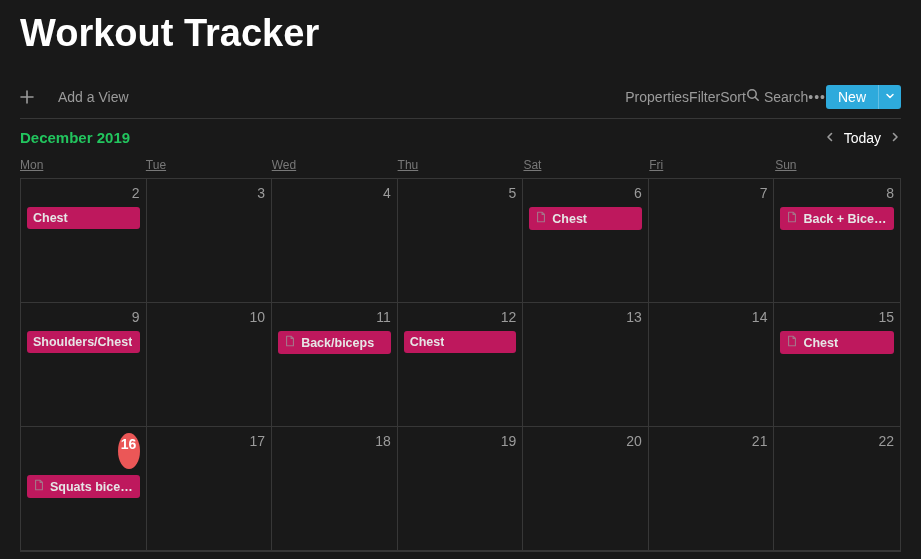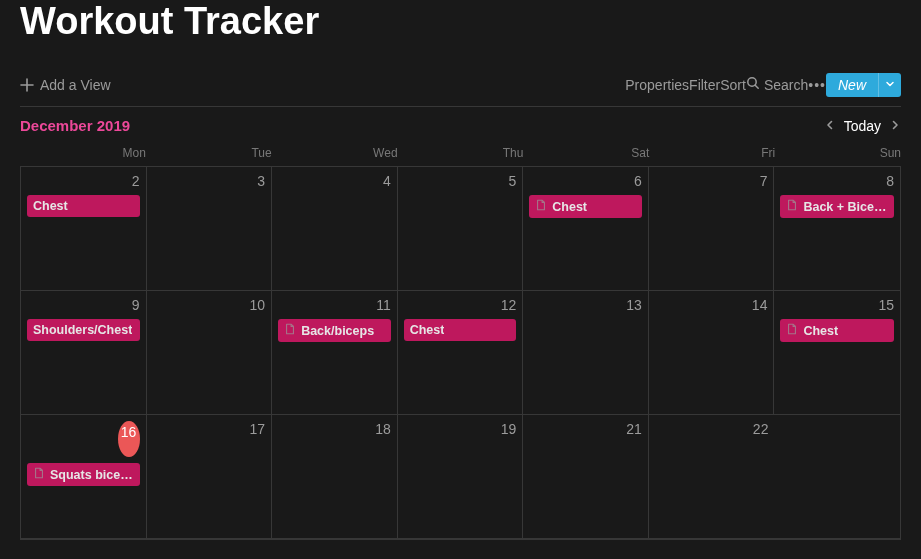--- a/index.html
+++ b/index.html
@@ -10,33 +10,33 @@
     font-size: 14px;
     width: 921px;
     height: 559px;
     overflow: hidden;
     padding: 0 20px;
   }
   .page-title {
     font-size: 38px;
     font-weight: 700;
     color: #ffffff;
-    padding: 0 0 20px 0;
+    padding: 12px 0 20px 0;
   }
   .toolbar {
     display: flex;
     justify-content: space-between;
     align-items: center;
     height: 44px;
     border-bottom: 1px solid #373737;
   }
   .add-view {
     display: flex;
     align-items: center;
-    gap: 6px;
+    gap: 24px;
     color: #9b9b9b;
     cursor: pointer;
   }
   .add-view svg { display:block; }
   .toolbar-right {
     display: flex;
     align-items: center;
     color: #9b9b9b;
   }
   .tb-link { cursor: pointer; display:flex; align-items:center; gap:4px;}
@@ -44,56 +44,56 @@
   .new-btn-wrap { display:flex; align-items:stretch; }
   .new-btn {
     background: #2eaadc;
     color: #fff;
     border: none;
     padding: 4px 12px;
     border-radius: 3px 0 0 3px;
     font-weight: 500;
     font-size: 14px;
     cursor: pointer;
-    font-style: italic;
   }
   .new-btn-arrow {
     background: #2eaadc;
     color: #fff;
     border: none;
     border-left: 1px solid rgba(255,255,255,0.25);
     padding: 4px 6px;
     border-radius: 0 3px 3px 0;
     cursor: pointer;
     display:flex; align-items:center;
   }
   .cal-header {
     display:flex;
     justify-content: space-between;
     align-items: center;
     padding: 10px 0 6px 0;
   }
-  .month-label { font-weight: 600; color: #ec4899; font-size:15px;}
+  .month-label { font-weight: 600; color: #22c55e; font-size:15px;}
   .nav-right { display:flex; align-items:center; gap:8px; color:#9b9b9b;}
   .today-btn { color:#fff; font-weight:500; cursor:pointer;}
   .chev { cursor:pointer; display:flex; align-items:center; }
 
   .calendar {
     border: 1px solid #373737;
     border-top: none;
   }
   .weekdays {
     display: grid;
     grid-template-columns: repeat(7, 1fr);
   }
   .weekday {
-    text-align: right;
+    text-align: left;
     font-size: 12px;
     color: #787878;
     padding: 6px 0;
+    text-decoration: underline;
   }
   .weeks {
     border-top: 1px solid #373737;
   }
   .week {
     display: grid;
     grid-template-columns: repeat(7, 1fr);
     height: 124px;
     border-bottom: 1px solid #373737;
   }
@@ -113,21 +113,21 @@
   }
   .daynum.today span{
     background:#eb5757;
     color:#fff;
     border-radius: 50%;
     display:inline-block;
     min-width:22px;
     height:36px;
     line-height:22px;
     text-align:center;
-    font-weight:400;
+    font-weight:700;
   }
   .event {
     background:#be185d;
     border-radius:3px;
     color:#e6e6e6;
     font-size:12.5px;
     font-weight:600;
     padding: 4px 6px;
     display:flex;
     align-items:center;
@@ -312,20 +312,23 @@
         <div class="day">
           <div class="daynum"><span>17</span></div>
         </div>
         <div class="day">
           <div class="daynum"><span>18</span></div>
         </div>
         <div class="day">
           <div class="daynum"><span>19</span></div>
         </div>
         <div class="day">
+          <div class="daynum"><span>20</span></div>
+        </div>
+        <div class="day">
           <div class="daynum"><span>21</span></div>
         </div>
         <div class="day">
           <div class="daynum"><span>22</span></div>
         </div>
       </div>
     </div>
 </div>
 
 </body></html>

